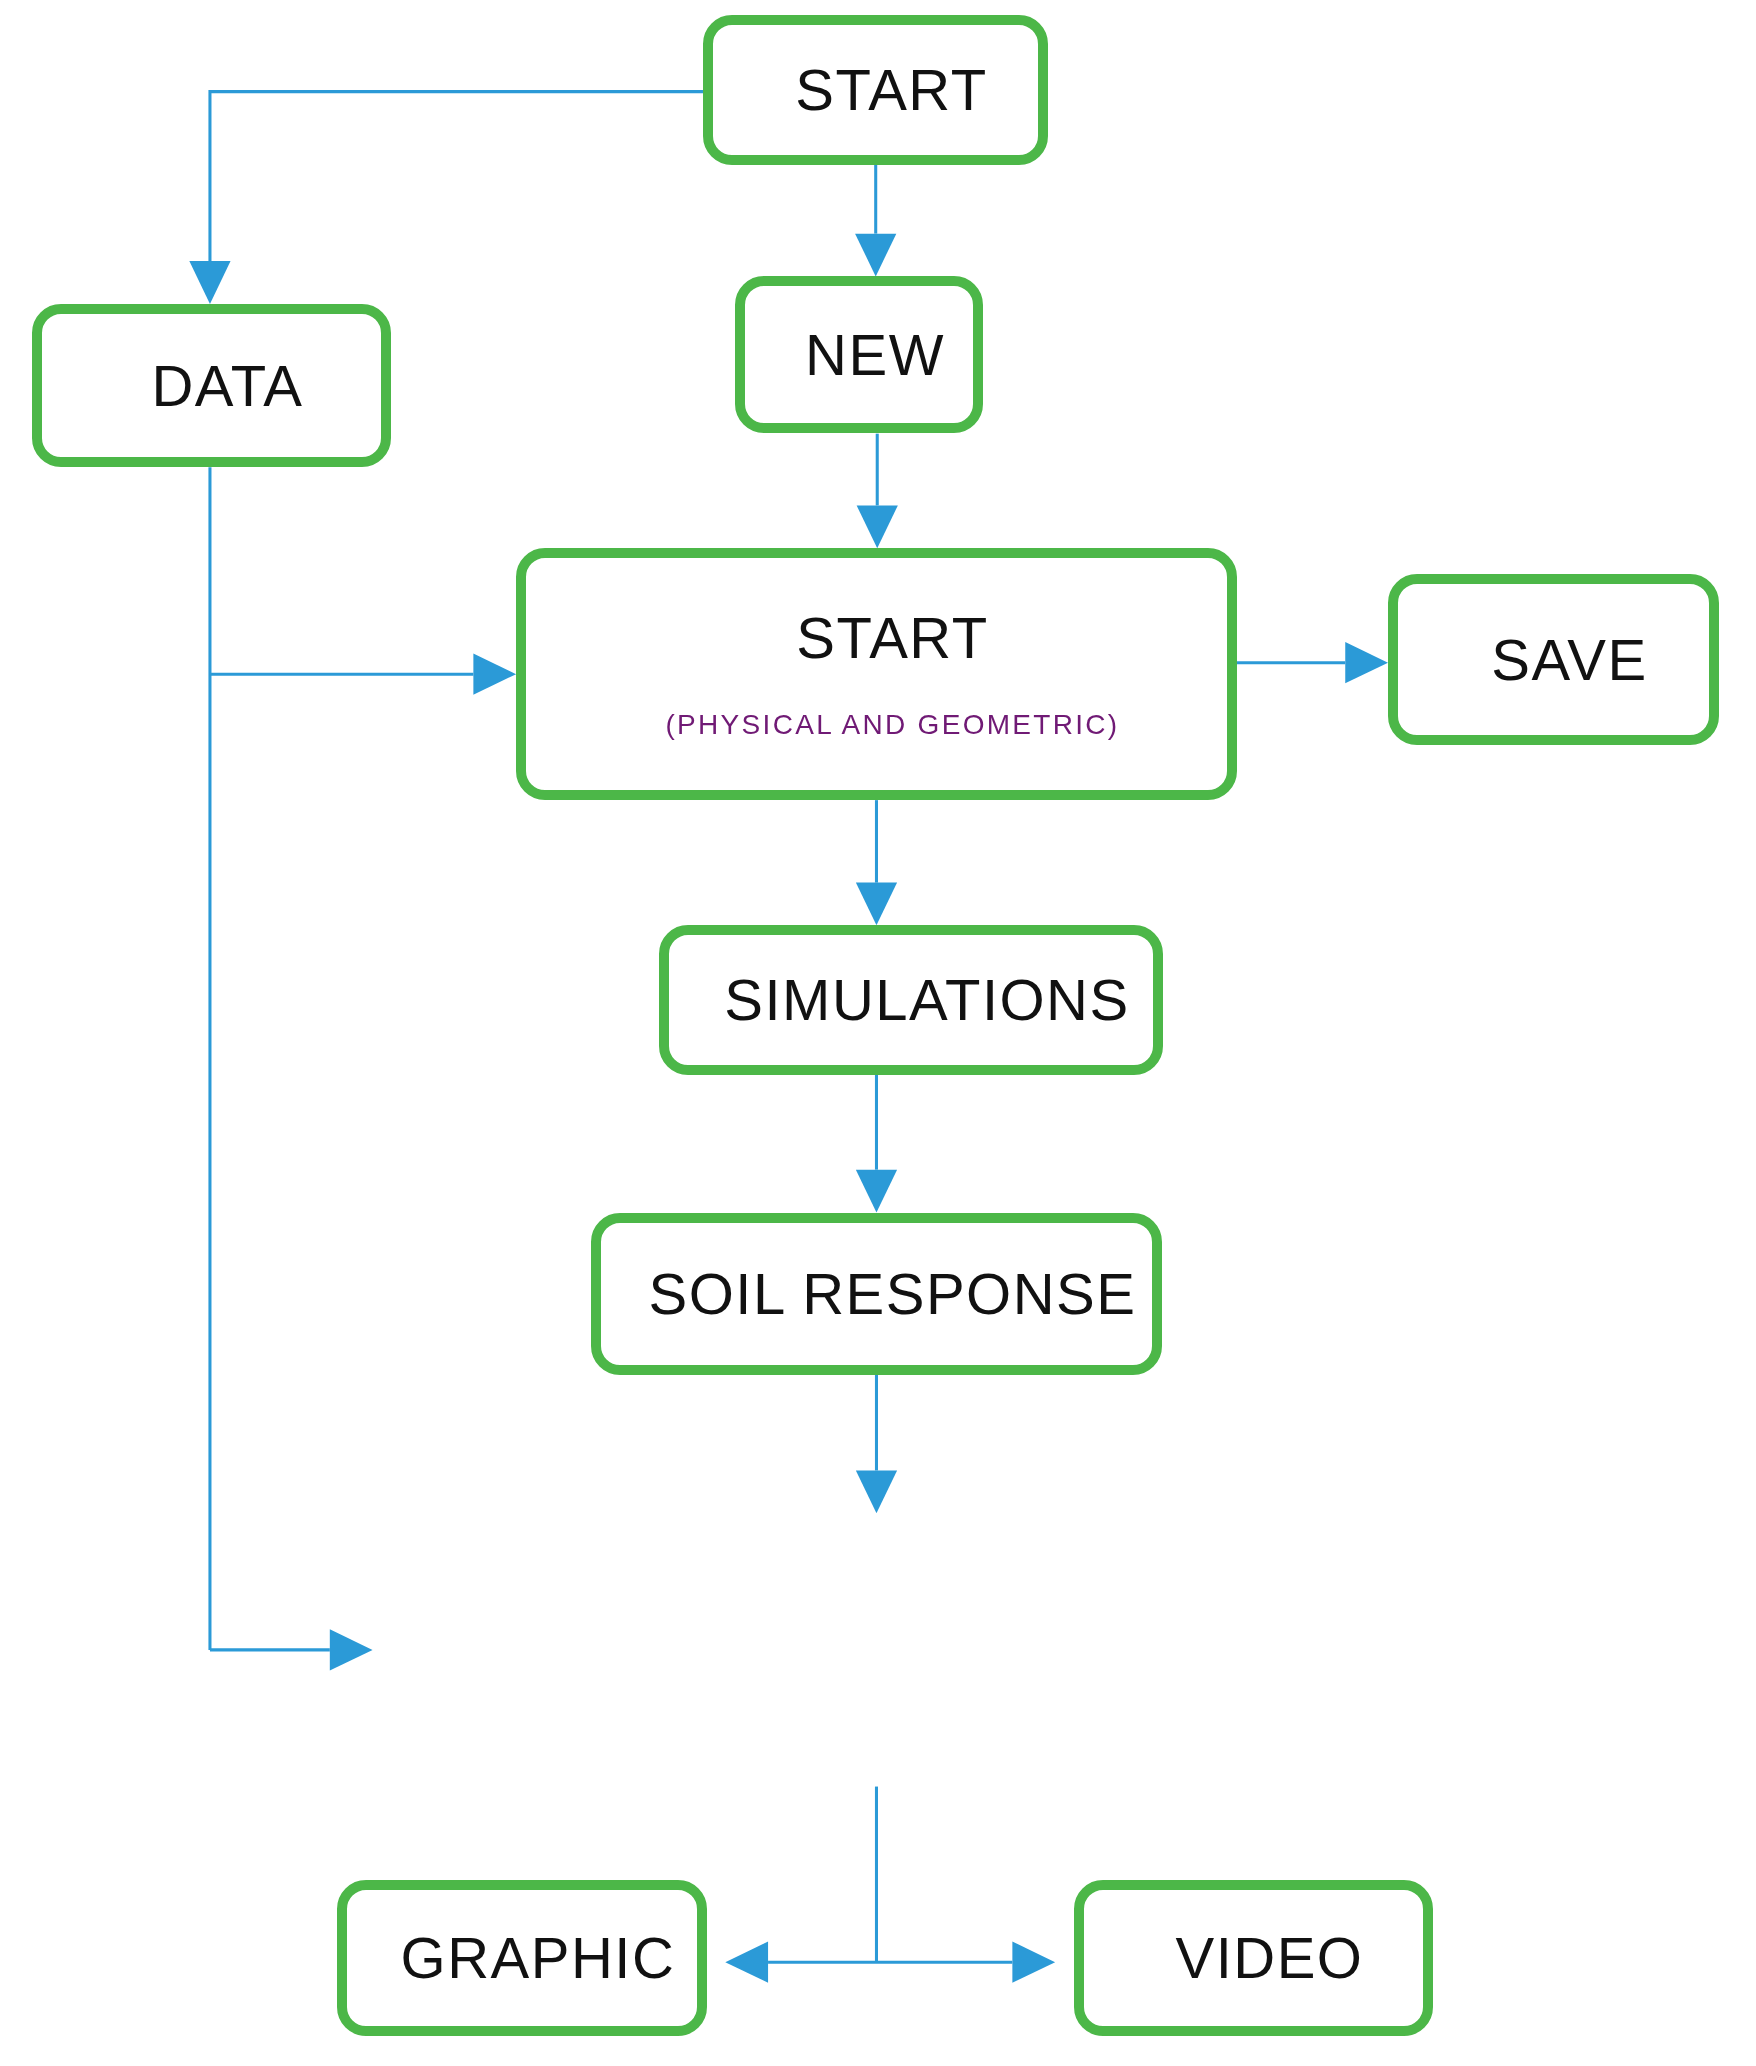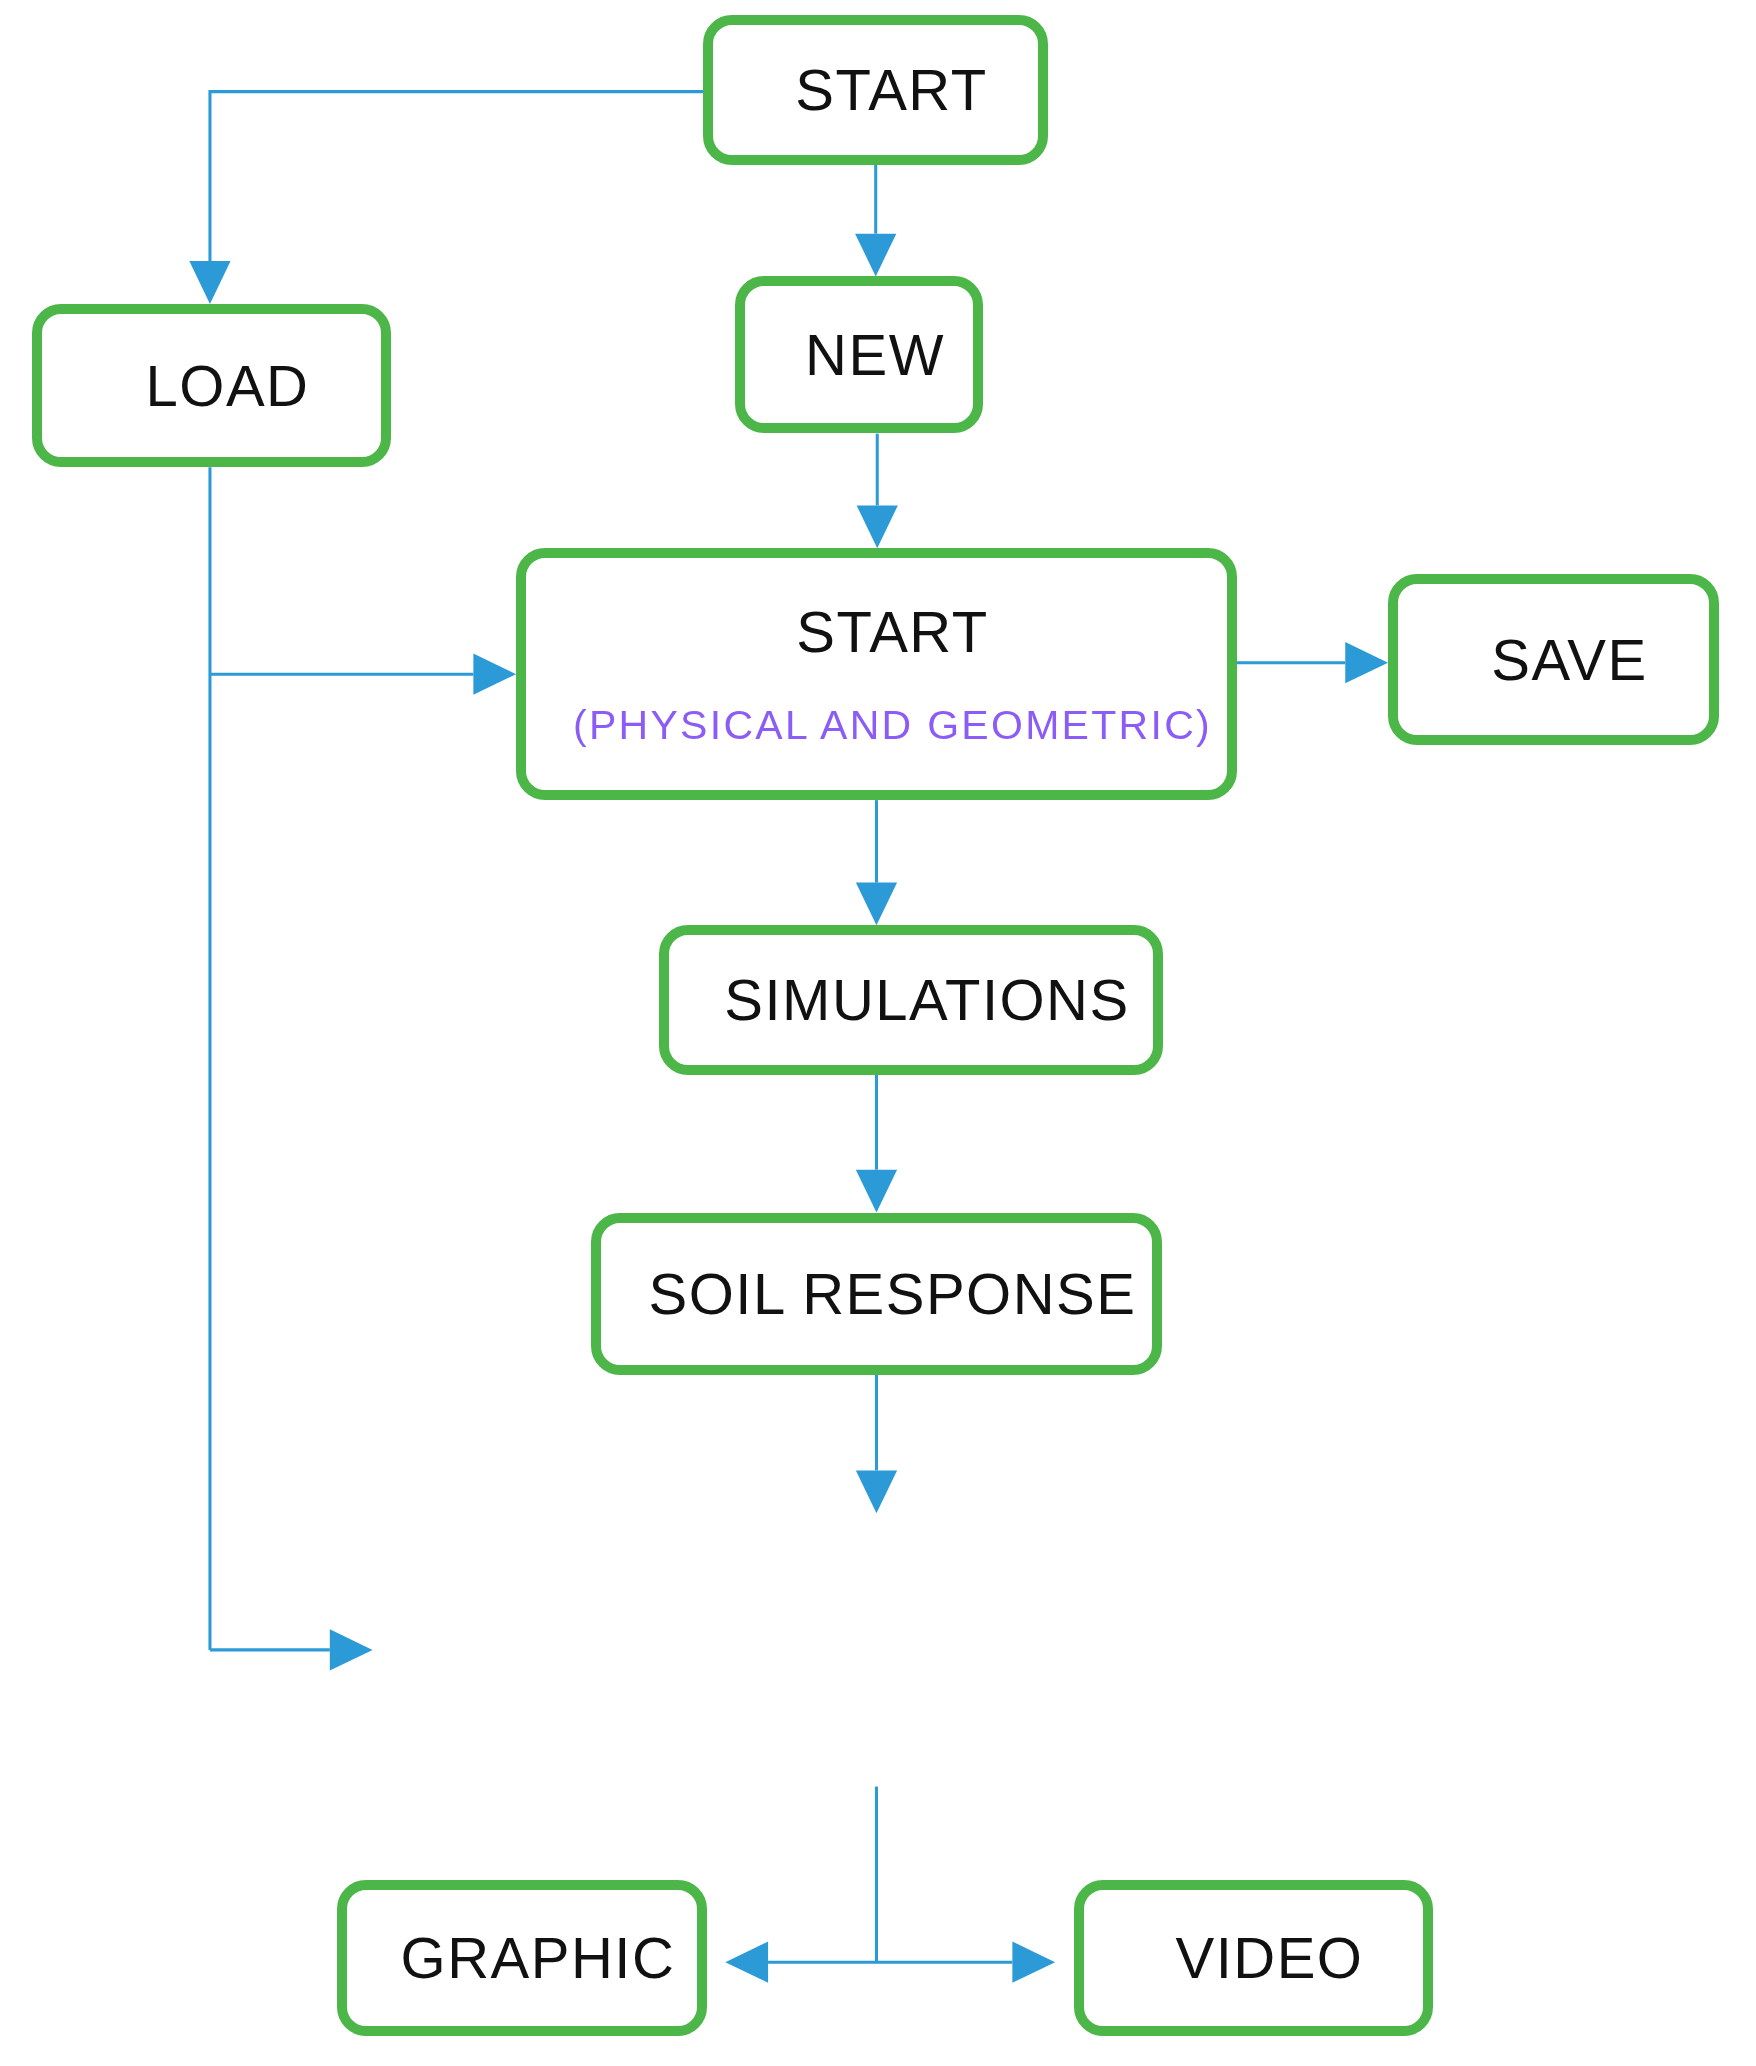--- a/index.html
+++ b/index.html
@@ -40,22 +40,22 @@
     padding-left: 32px;
   }
   .label {
     color: #111111;
     font-size: 58px;
     letter-spacing: 1.5px;
     line-height: 1;
     white-space: nowrap;
   }
   .sublabel {
-    color: #8b5cf6;
-    font-size: 41px;
+    color: #701a75;
+    font-size: 28px;
     letter-spacing: 2.3px;
     line-height: 1;
     white-space: nowrap;
   }
 </style>
 </head>
 <body>
 
 <div class="canvas">
 
@@ -98,21 +98,21 @@
 
   <div class="node" style="left:703px; top:15.3px; width:345px; height:150px">
     <div class="label">START</div>
   </div>
 
   <div class="node" style="left:735px; top:276px; width:248px; height:157px">
     <div class="label">NEW</div>
   </div>
 
   <div class="node" style="left:32px; top:304px; width:359px; height:163px">
-    <div class="label">LOAD</div>
+    <div class="label">DATA</div>
   </div>
 
   <div class="node" style="left:516px; top:548px; width:721px; height:252px">
     <div class="label">START</div>
     <div class="sublabel">(PHYSICAL AND GEOMETRIC)</div>
   </div>
 
   <div class="node" style="left:1388px; top:574px; width:331px; height:171px">
     <div class="label">SAVE</div>
   </div>

